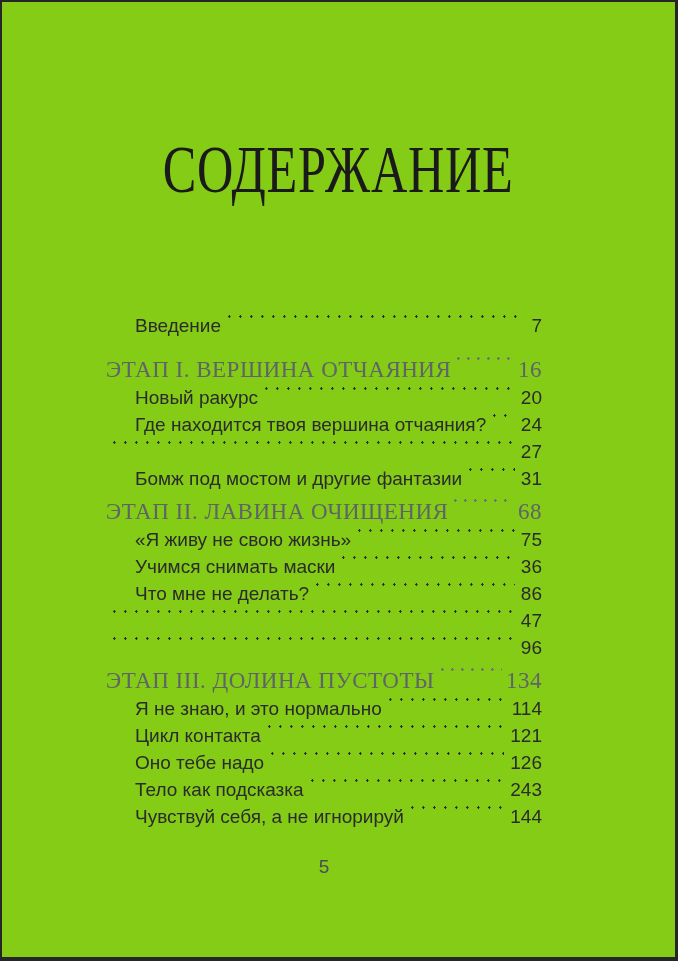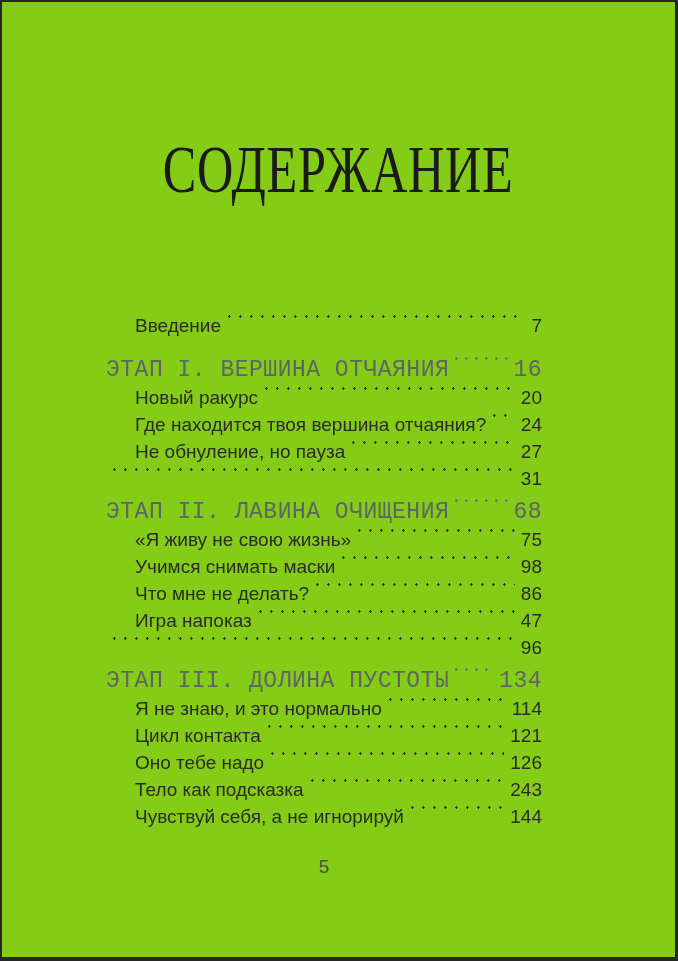--- a/index.html
+++ b/index.html
@@ -17,21 +17,21 @@
   }
   .toc { margin-top: 112px; }
   .row { display: flex; align-items: flex-start; }
   .entry {
     height: 27px; font-family: "Liberation Sans", sans-serif;
     font-size: 19px; color: #2b2b2b;
   }
   .entry .elabel { padding-left: 29px; white-space: nowrap; }
   .heading {
     height: 30px; margin-top: 4px;
-    font-family: Liberation Mono, monospace;
+    font-family: Liberation Serif, serif;
     font-size: 23px; color: #5f6468; letter-spacing: 0.5px;
   }
   .heading.after-intro { margin-top: 15px; }
   .hlabel { white-space: nowrap; }
   .leader {
     flex: 1 1 auto; min-width: 8px; height: 3px;
     background-repeat: repeat-x; background-position: left bottom;
   }
   .entry .leader {
     margin: 0 6px 0 7px;
@@ -74,51 +74,50 @@
         <span class="elabel">Новый ракурс</span>
         <span class="leader"></span>
         <span class="epage">20</span>
       </div>
       <div class="row entry">
         <span class="elabel">Где находится твоя вершина отчаяния?</span>
         <span class="leader"></span>
         <span class="epage">24</span>
       </div>
       <div class="row entry">
-        <span class="elabel">Не обнуление, но пауза</span>
         <span class="leader"></span>
         <span class="epage">27</span>
       </div>
       <div class="row entry">
+        <span class="elabel">Бомж под мостом и другие фантазии</span>
         <span class="leader"></span>
         <span class="epage">31</span>
       </div>
 
       <div class="row heading">
         <span class="hlabel">ЭТАП II. ЛАВИНА ОЧИЩЕНИЯ</span>
         <span class="leader"></span>
         <span class="hpage">68</span>
       </div>
       <div class="row entry">
         <span class="elabel">«Я живу не свою жизнь»</span>
         <span class="leader"></span>
         <span class="epage">75</span>
       </div>
       <div class="row entry">
         <span class="elabel">Учимся снимать маски</span>
         <span class="leader"></span>
-        <span class="epage">98</span>
+        <span class="epage">36</span>
       </div>
       <div class="row entry">
         <span class="elabel">Что мне не делать?</span>
         <span class="leader"></span>
         <span class="epage">86</span>
       </div>
       <div class="row entry">
-        <span class="elabel">Игра напоказ</span>
         <span class="leader"></span>
         <span class="epage">47</span>
       </div>
       <div class="row entry">
         <span class="leader"></span>
         <span class="epage">96</span>
       </div>
 
       <div class="row heading">
         <span class="hlabel">ЭТАП III. ДОЛИНА ПУСТОТЫ</span>

